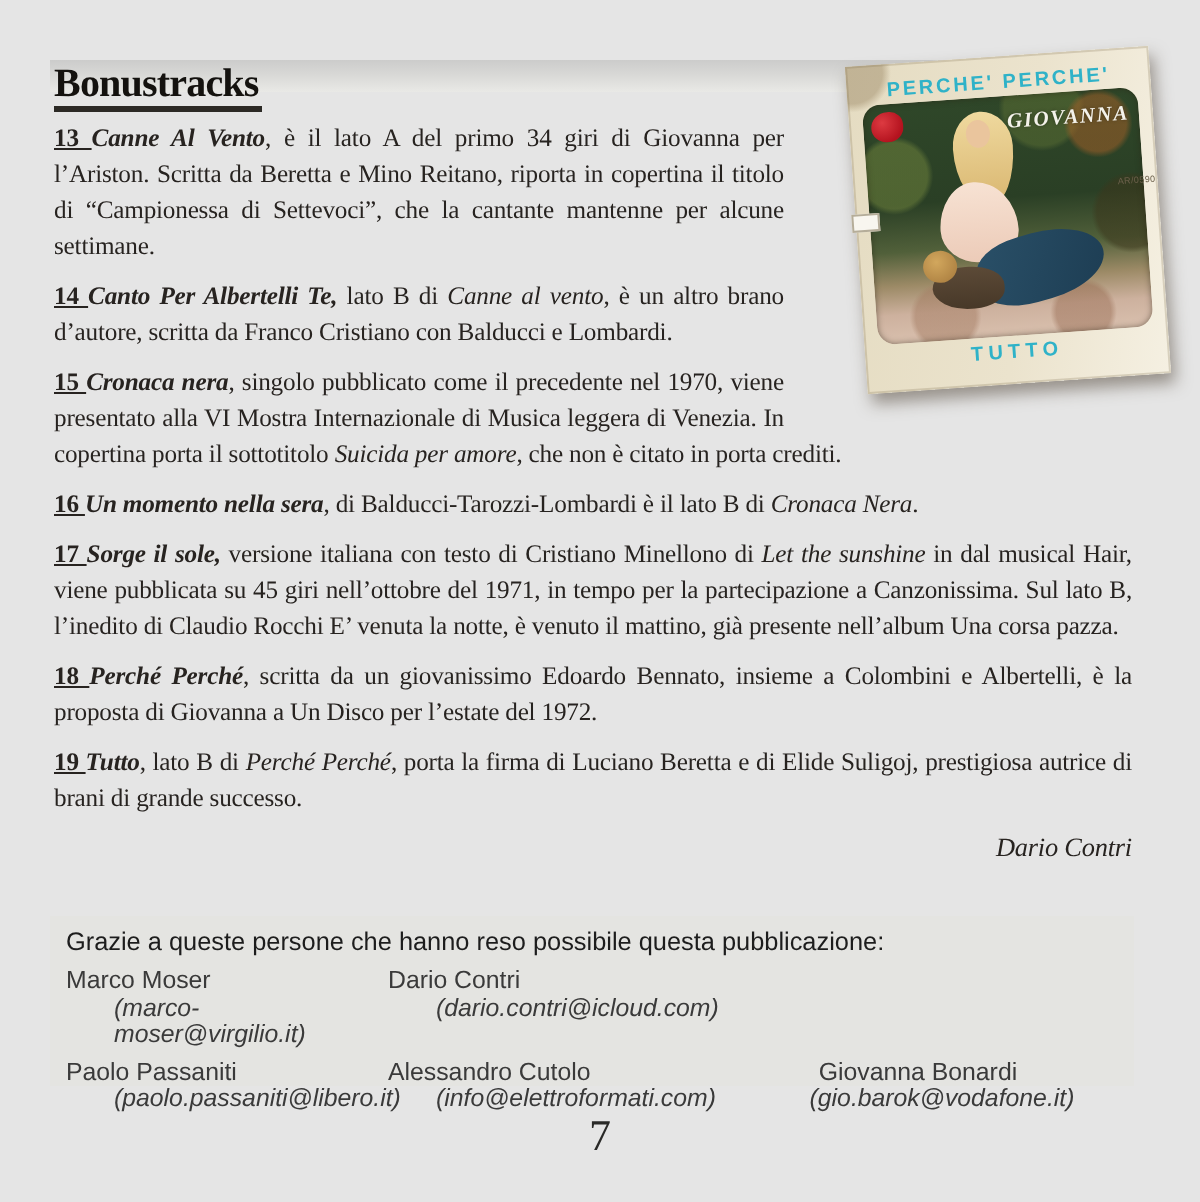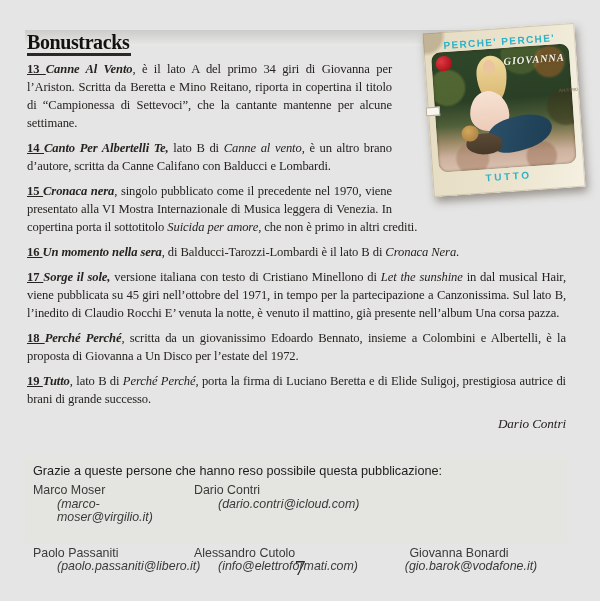--- a/index.html
+++ b/index.html
@@ -101,21 +101,21 @@
   .dog-head{ position:absolute; left:25px; top:75px; width:17px; height:16px;
              background:radial-gradient(circle at 40% 35%, #d2a75d, #b08444 75%); border-radius:50%; }
   
   .credits-box {
     position:absolute; left:25px; top:458px; width:542px; height:85px;
     background:#e4e4e1; z-index:1;
     font-family:"Liberation Sans","DejaVu Sans",sans-serif;
     padding:6px 8px 16px 8px;
   }
   .credits-heading { font-size:12.7px; color:#1d1d1d; margin-bottom:6px; }
-  .credits-grid { display:grid; grid-template-columns:161px 165px 1fr; row-gap:22px; }
+  .credits-grid { display:grid; grid-template-columns:161px 165px 1fr; row-gap:5px; }
   .credit-name  { font-size:12.4px; color:#3a3a3a; line-height:13.5px; }
   .credit-email { font-size:12.4px; color:#3a3a3a; line-height:13.5px; font-style:italic;margin-left:24px; }
   
   .page-number {
     position:absolute; left:0; right:0; top:555px; text-align:center;
     font-size:22px; color:#2a2a28;
   }
 </style>
 </head>
 <body>
@@ -142,22 +142,22 @@
           <div class="dog-head"></div>
         </div>
         <div class="sleeve-bottom-title">TUTTO</div>
         <div class="catalog-code">AR/0590</div>
         <div class="sleeve-side-label"></div>
       </div>
     </div>
 
     <div>
         <p><span class="rb">13 </span><span class="rbi">Canne Al Vento</span><span>, è il lato A del primo 34 giri di Giovanna per l’Ariston. Scritta da Beretta e Mino Reitano, riporta in copertina il titolo di “Campionessa di Settevoci”, che la cantante mantenne per alcune settimane.</span></p>
-        <p><span class="rb">14 </span><span class="rbi">Canto Per Albertelli Te,</span><span> lato B di </span><span class="ri">Canne al vento</span><span>, è un altro brano d’autore, scritta da Canne Califano con Balducci e Lombardi.</span></p>
-        <p><span class="rb">15 </span><span class="rbi">Cronaca nera</span><span>, singolo pubblicato come il precedente nel 1970, viene presentato alla VI Mostra Internazionale di Musica leggera di Venezia. In copertina porta il sottotitolo </span><span class="ri">Suicida per amore</span><span>, che non è primo in altri crediti.</span></p>
+        <p><span class="rb">14 </span><span class="rbi">Canto Per Albertelli Te,</span><span> lato B di </span><span class="ri">Canne al vento</span><span>, è un altro brano d’autore, scritta da Franco Cristiano con Balducci e Lombardi.</span></p>
+        <p><span class="rb">15 </span><span class="rbi">Cronaca nera</span><span>, singolo pubblicato come il precedente nel 1970, viene presentato alla VI Mostra Internazionale di Musica leggera di Venezia. In copertina porta il sottotitolo </span><span class="ri">Suicida per amore</span><span>, che non è citato in porta crediti.</span></p>
         <p><span class="rb">16 </span><span class="rbi">Un momento nella sera</span><span>, di Balducci-Tarozzi-Lombardi è il lato B di </span><span class="ri">Cronaca Nera</span><span>.</span></p>
         <p><span class="rb">17 </span><span class="rbi">Sorge il sole,</span><span> versione italiana con testo di Cristiano Minellono di </span><span class="ri">Let the sunshine</span><span> in dal musical Hair, viene pubblicata su 45 giri nell’ottobre del 1971, in tempo per la partecipazione a Canzonissima. Sul lato B, l’inedito di Claudio Rocchi E’ venuta la notte, è venuto il mattino, già presente nell’album Una corsa pazza.</span></p>
         <p><span class="rb">18 </span><span class="rbi">Perché Perché</span><span>, scritta da un giovanissimo Edoardo Bennato, insieme a Colombini e Albertelli, è la proposta di Giovanna a Un Disco per l’estate del 1972.</span></p>
         <p><span class="rb">19 </span><span class="rbi">Tutto</span><span>, lato B di </span><span class="ri">Perché Perché</span><span>, porta la firma di Luciano Beretta e di Elide Suligoj, prestigiosa autrice di brani di grande successo.</span></p>
       </div>
 
     <div class="author-credit">Dario Contri</div>
   </div>
 
   <div class="credits-box">

